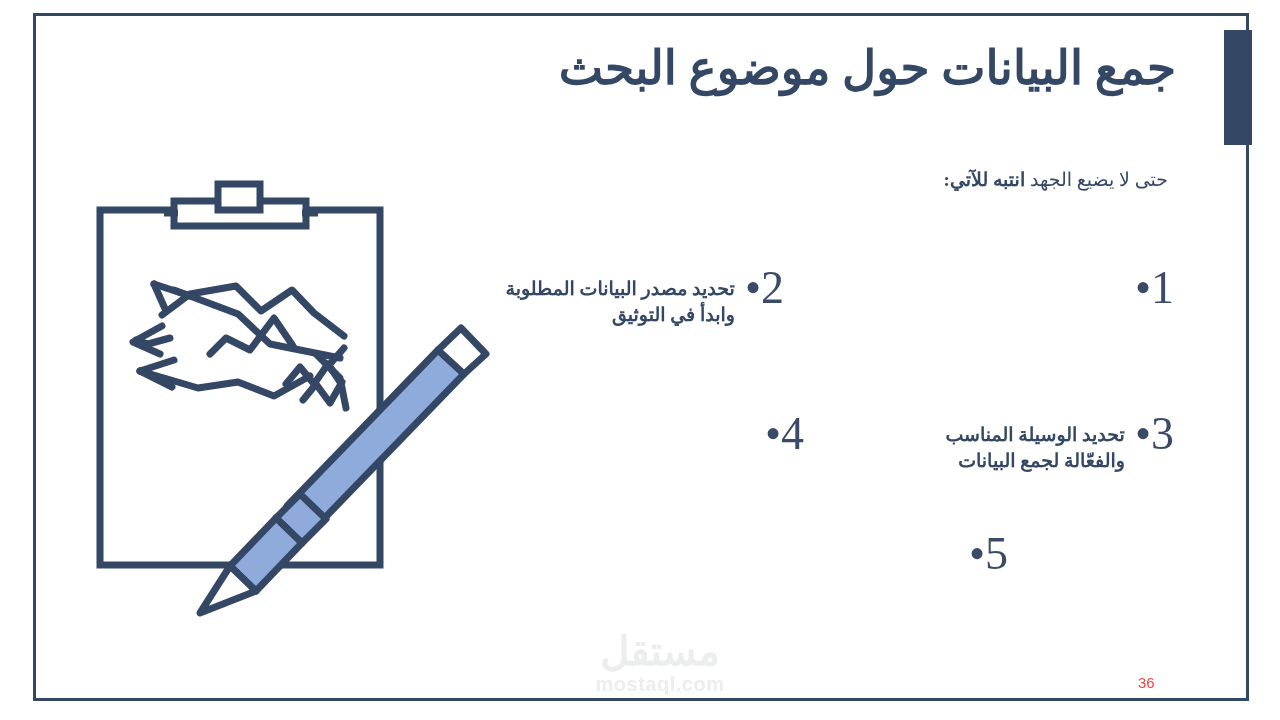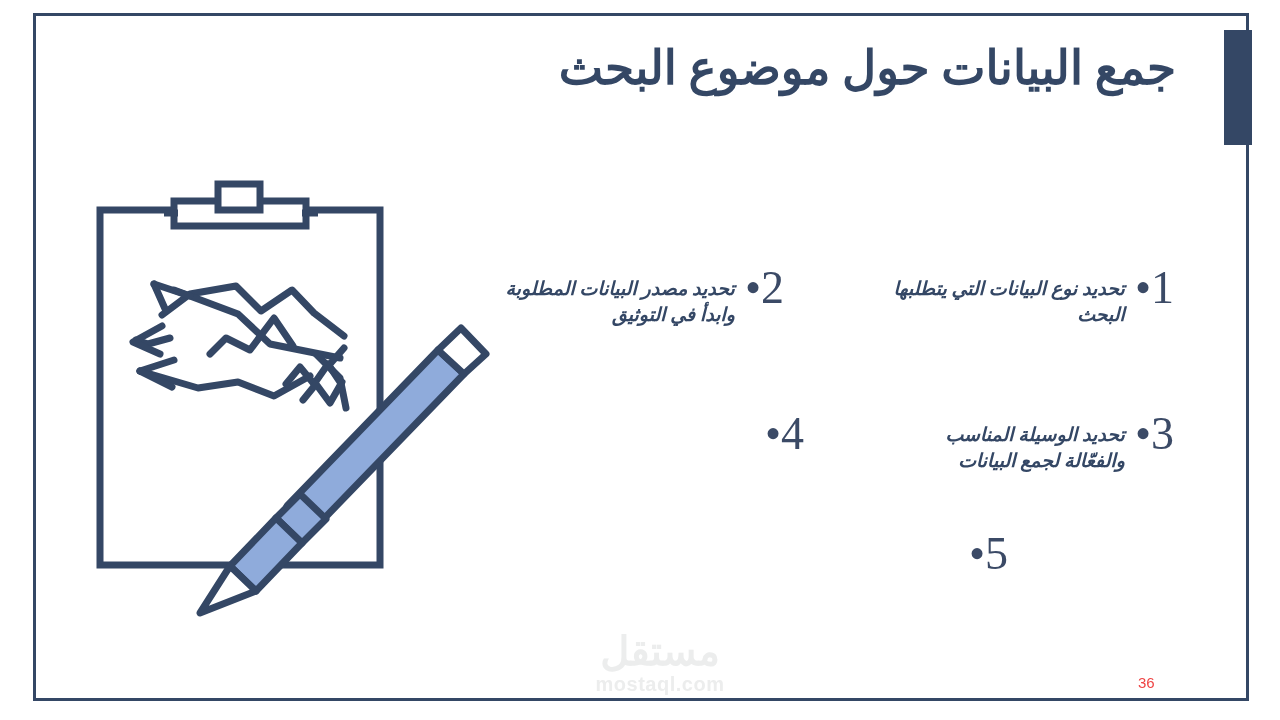--- a/index.html
+++ b/index.html
@@ -97,21 +97,20 @@
   }
   .item-text {
     flex: 1 1 auto;
     font-family: "Liberation Serif", serif;
     font-weight: bold;
     font-size: 19px;
     line-height: 1.35;
     text-align: right;
     padding-top: 4px;
     padding-right: 10px;
-    font-style: italic;
   }
 
   
   #item-1 { right: 62px;  top: 272px; width: 290px; }
   #item-2 { right: 452px; top: 272px; width: 300px; }
   #item-3 { right: 62px;  top: 418px; width: 290px; }
   #item-4 { right: 432px; top: 418px; width: 290px; }
   #item-5 { right: 228px; top: 538px; width: 330px; }
 
   
@@ -164,26 +163,28 @@
 </head>
 <body>
 
 <div id="slide">
 
   <div class="slide-frame"></div>
   <div class="accent-bar"></div>
 
   <div class="title">جمع البيانات حول موضوع البحث</div>
 
+  <div class="subtitle">
+    <span class="sub-light">حتى لا يضيع الجهد </span><span class="sub-strong">انتبه للآتي:</span>
+  </div>
 
   <div class="item" id="item-1">
     <div class="item-num">
       <span>1</span><span class="dot">•</span>
     </div>
-    <div class="item-text">تحديد نوع البيانات التي يتطلبها البحث</div>
   </div>
 
   <div class="item" id="item-2">
     <div class="item-num">
       <span>2</span><span class="dot">•</span>
     </div>
     <div class="item-text">تحديد مصدر البيانات المطلوبة وابدأ في التوثيق</div>
   </div>
 
   <div class="item" id="item-3">

